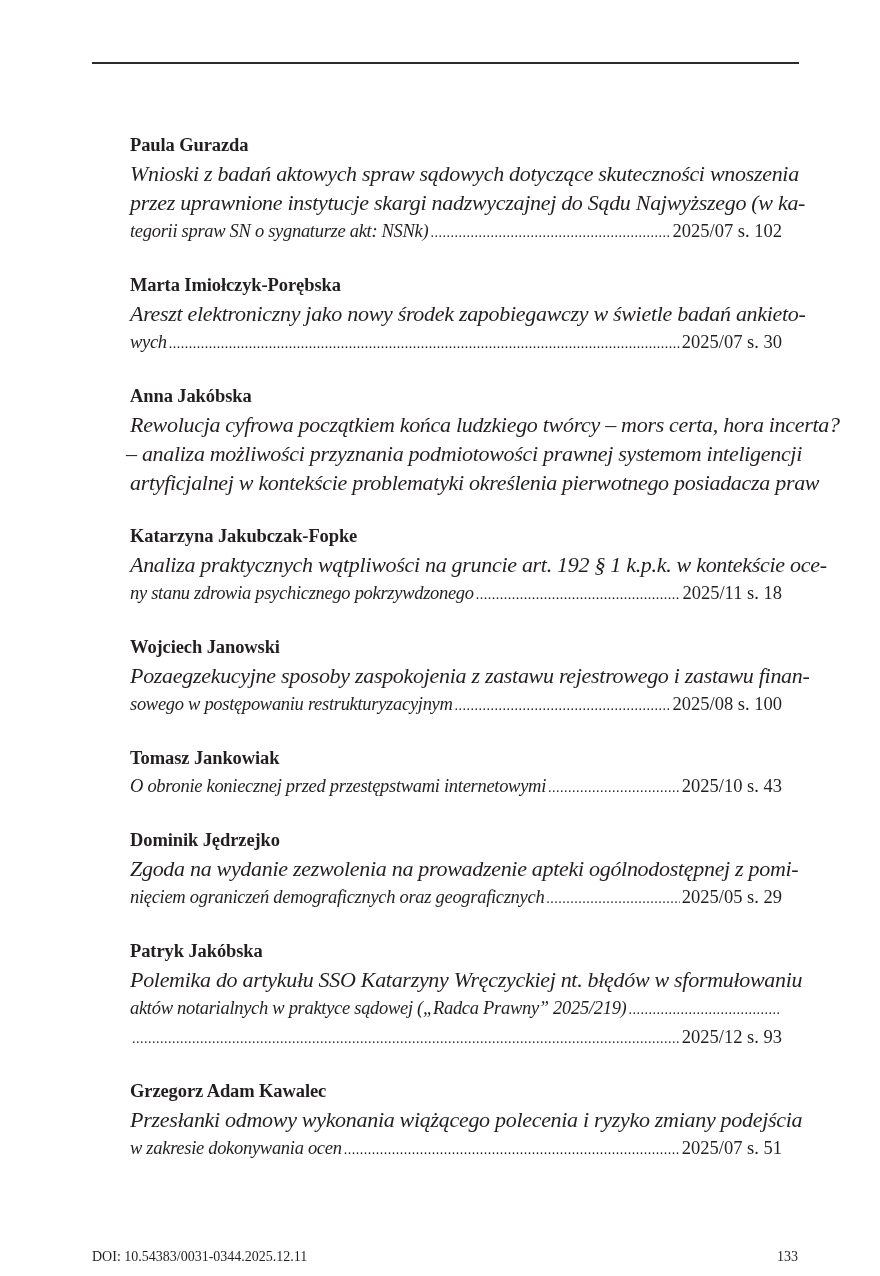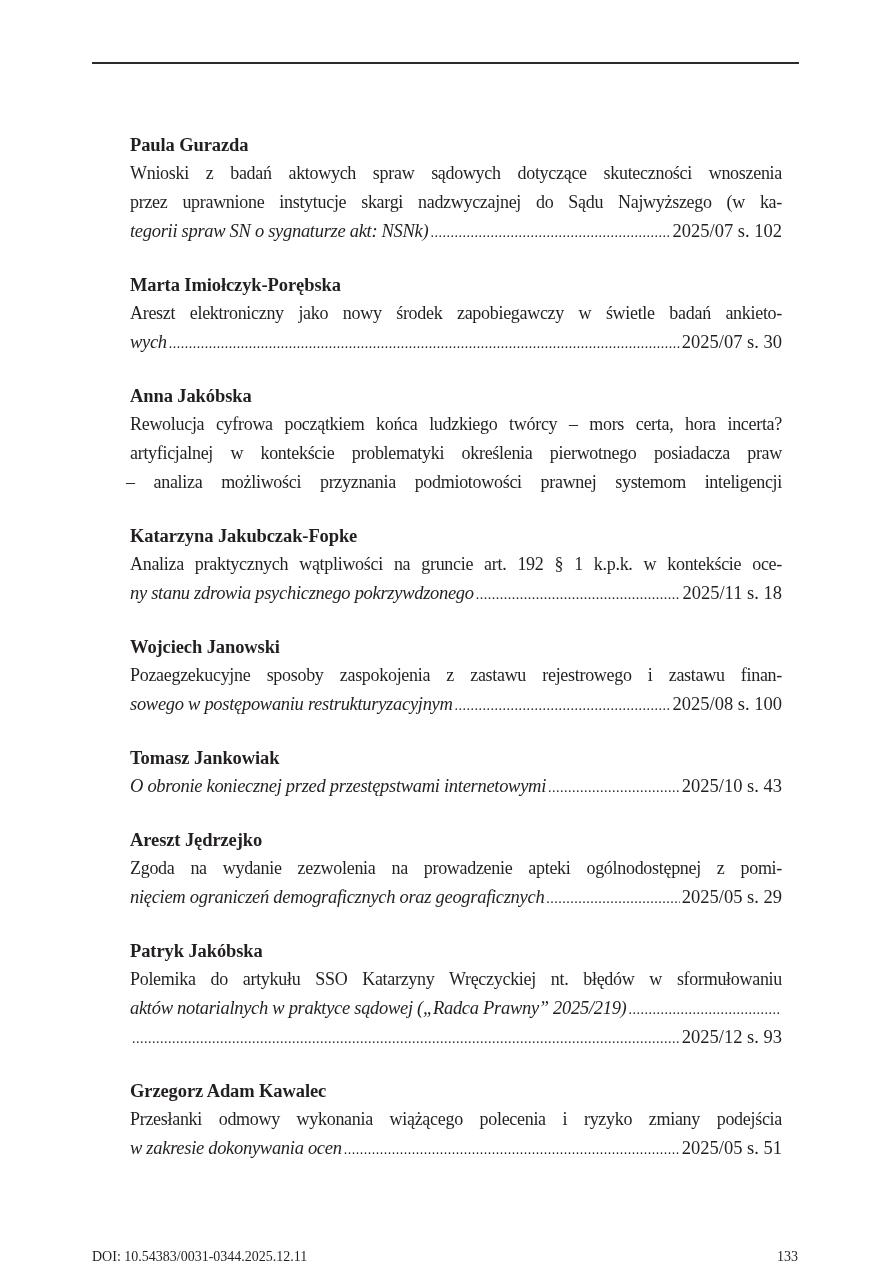--- a/index.html
+++ b/index.html
@@ -2,21 +2,21 @@
 <html><head>
   <meta charset="utf-8">
   <style>
     html, body { margin: 0; padding: 0; background: #ffffff; }
     body { width: 880px; height: 1276px; position: relative; overflow: hidden;
            font-family: "Liberation Serif", "DejaVu Serif", serif; color: #231f20; }
     .top-rule { position: absolute; left: 92px; top: 62px; width: 707px; height: 2px; background: #2b2b2b; }
     .entries { position: absolute; left: 130px; top: 88px; width: 652px; margin-top: 43px; }
     .entry { margin-bottom: 25px; }
     .author { font-weight: bold; font-size: 18.5px; line-height: 28px; height: 28px; letter-spacing: -0.1px; }
-    .title-line { font-size: 18px; line-height: 29px; height: 29px; white-space: nowrap;
+    .title-line { font-style: italic; font-size: 22px; line-height: 29px; height: 29px; white-space: nowrap;
                   text-align: justify; text-align-last: justify; letter-spacing: -0.3px; }
     .last-line { font-style: italic; font-size: 18.5px; line-height: 29px; height: 29px; display: flex;
                  align-items: baseline; white-space: nowrap; letter-spacing: -0.3px; text-align: center; }
     .last-line .txt { flex: 0 0 auto; }
     .last-line .leader { flex: 1 1 auto; overflow: hidden; font-style: normal; margin: 0 2px; letter-spacing: 0.5px;
                          font-size: 14px; }
     .last-line .leader::before { content: "......................................................................................................................................................................................................."; }
     .last-line .ref { flex: 0 0 auto; font-style: normal; letter-spacing: 0; }
     .hang { margin-left: -4px; }
     .footer { position: absolute; top: 1249px; font-size: 14px; font-family: Liberation Serif, serif; }
@@ -47,22 +47,22 @@
     <div class="last-line">
       <span class="txt">wych</span>
       <span class="leader"></span>
       <span class="ref">2025/07 s. 30</span>
     </div>
   </div>
 
   <div class="entry">
     <div class="author">Anna Jakóbska</div>
     <div class="title-line">Rewolucja cyfrowa początkiem końca ludzkiego twórcy – mors certa, hora incerta?</div>
+    <div class="title-line hang">– analiza możliwości przyznania podmiotowości prawnej systemom inteligencji</div>
     <div class="title-line">artyficjalnej w kontekście problematyki określenia pierwotnego posiadacza praw</div>
-    <div class="title-line hang">– analiza możliwości przyznania podmiotowości prawnej systemom inteligencji</div>
   </div>
 
   <div class="entry">
     <div class="author">Katarzyna Jakubczak-Fopke</div>
     <div class="title-line">Analiza praktycznych wątpliwości na gruncie art. 192 § 1 k.p.k. w kontekście oce-</div>
     <div class="last-line">
       <span class="txt">ny stanu zdrowia psychicznego pokrzywdzonego</span>
       <span class="leader"></span>
       <span class="ref">2025/11 s. 18</span>
     </div>
@@ -81,21 +81,21 @@
   <div class="entry">
     <div class="author">Tomasz Jankowiak</div>
     <div class="last-line">
       <span class="txt">O obronie koniecznej przed przestępstwami internetowymi</span>
       <span class="leader"></span>
       <span class="ref">2025/10 s. 43</span>
     </div>
   </div>
 
   <div class="entry">
-    <div class="author">Areszt Jędrzejko</div>
+    <div class="author">Dominik Jędrzejko</div>
     <div class="title-line">Zgoda na wydanie zezwolenia na prowadzenie apteki ogólnodostępnej z pomi-</div>
     <div class="last-line">
       <span class="txt">nięciem ograniczeń demograficznych oraz geograficznych</span>
       <span class="leader"></span>
       <span class="ref">2025/05 s. 29</span>
     </div>
   </div>
 
   <div class="entry">
     <div class="author">Patryk Jakóbska</div>
@@ -110,20 +110,20 @@
       <span class="ref">2025/12 s. 93</span>
     </div>
   </div>
 
   <div class="entry">
     <div class="author">Grzegorz Adam Kawalec</div>
     <div class="title-line">Przesłanki odmowy wykonania wiążącego polecenia i ryzyko zmiany podejścia</div>
     <div class="last-line">
       <span class="txt">w zakresie dokonywania ocen</span>
       <span class="leader"></span>
-      <span class="ref">2025/05 s. 51</span>
+      <span class="ref">2025/07 s. 51</span>
     </div>
   </div>
 
 </div>
 
 <div class="footer doi">DOI: 10.54383/0031-0344.2025.12.11</div>
 <div class="footer pageno">133</div>
 
 </body></html>

